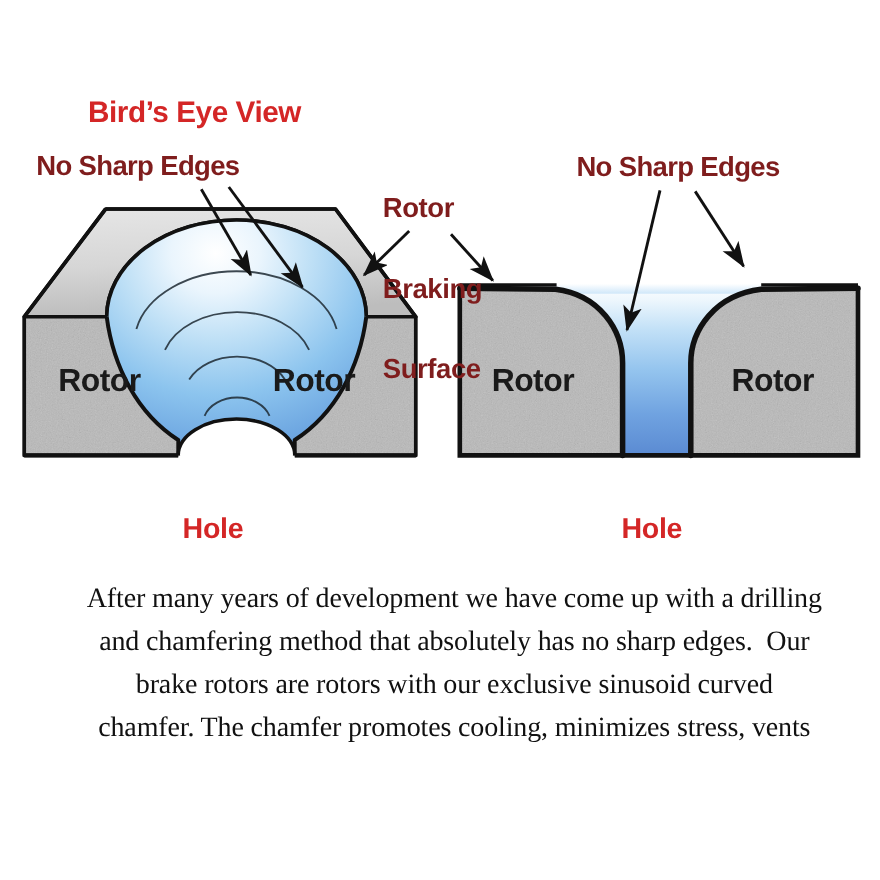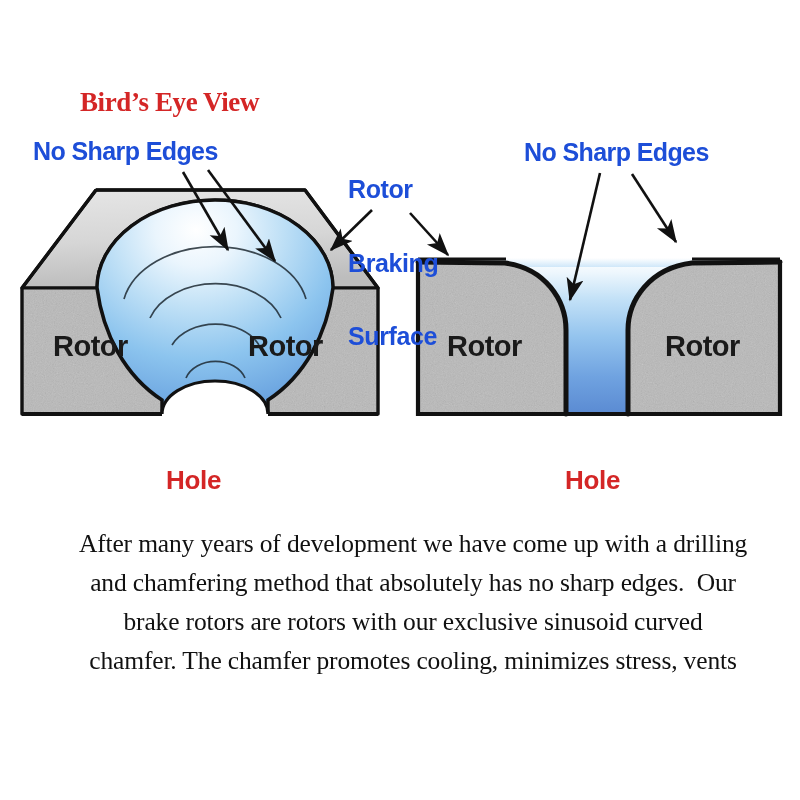--- a/index.html
+++ b/index.html
@@ -34,21 +34,21 @@
   
   .lbl {
     position: absolute;
     font-family: "Liberation Sans", sans-serif;
     font-weight: bold;
     white-space: pre;
     line-height: 1.02;
     letter-spacing: -0.2px;
   }
   .lbl.red   { color: #d42626; }
-  .lbl.black { color: #1d4ed8; }
+  .lbl.black { color: #7f1d1d; }
 
   .title-red {
     font-size: 27px;
     letter-spacing: -0.4px;
   }
   .edges-lbl {
     font-size: 25px;
     letter-spacing: -0.6px;
   }
   .rbs-lbl {
@@ -210,21 +210,21 @@
       <line x1="418" y1="259" x2="506" y2="259" stroke="#111111" stroke-width="3"></line>
       <line x1="692" y1="259" x2="780" y2="259" stroke="#111111" stroke-width="3"></line>
     </g>
 
     <g stroke="#111111" stroke-width="2.6" fill="none" marker-end="url(#ah)">
       <path d="M600,173 L570,300"></path>
       <path d="M632,174 L676,242"></path>
     </g>
   </svg>
 
-  <div class="lbl red title-red" style="left:80px; top:89px;font-family:Liberation Serif, serif;">Bird’s Eye View</div>
+  <div class="lbl red title-red" style="left:80px; top:89px;">Bird’s Eye View</div>
 
   <div class="lbl black edges-lbl" style="left:33px; top:139px;">No Sharp Edges</div>
 
   <div class="rotor-lbl big" style="left:53px; top:330px;">Rotor</div>
 
   <div class="rotor-lbl big" style="left:248px; top:330px;">Rotor</div>
 
   <div class="lbl red hole-lbl" style="left:166px; top:420px;">Hole</div>
 
   <div class="lbl black rbs-lbl" style="left:348px; top:128px;">

